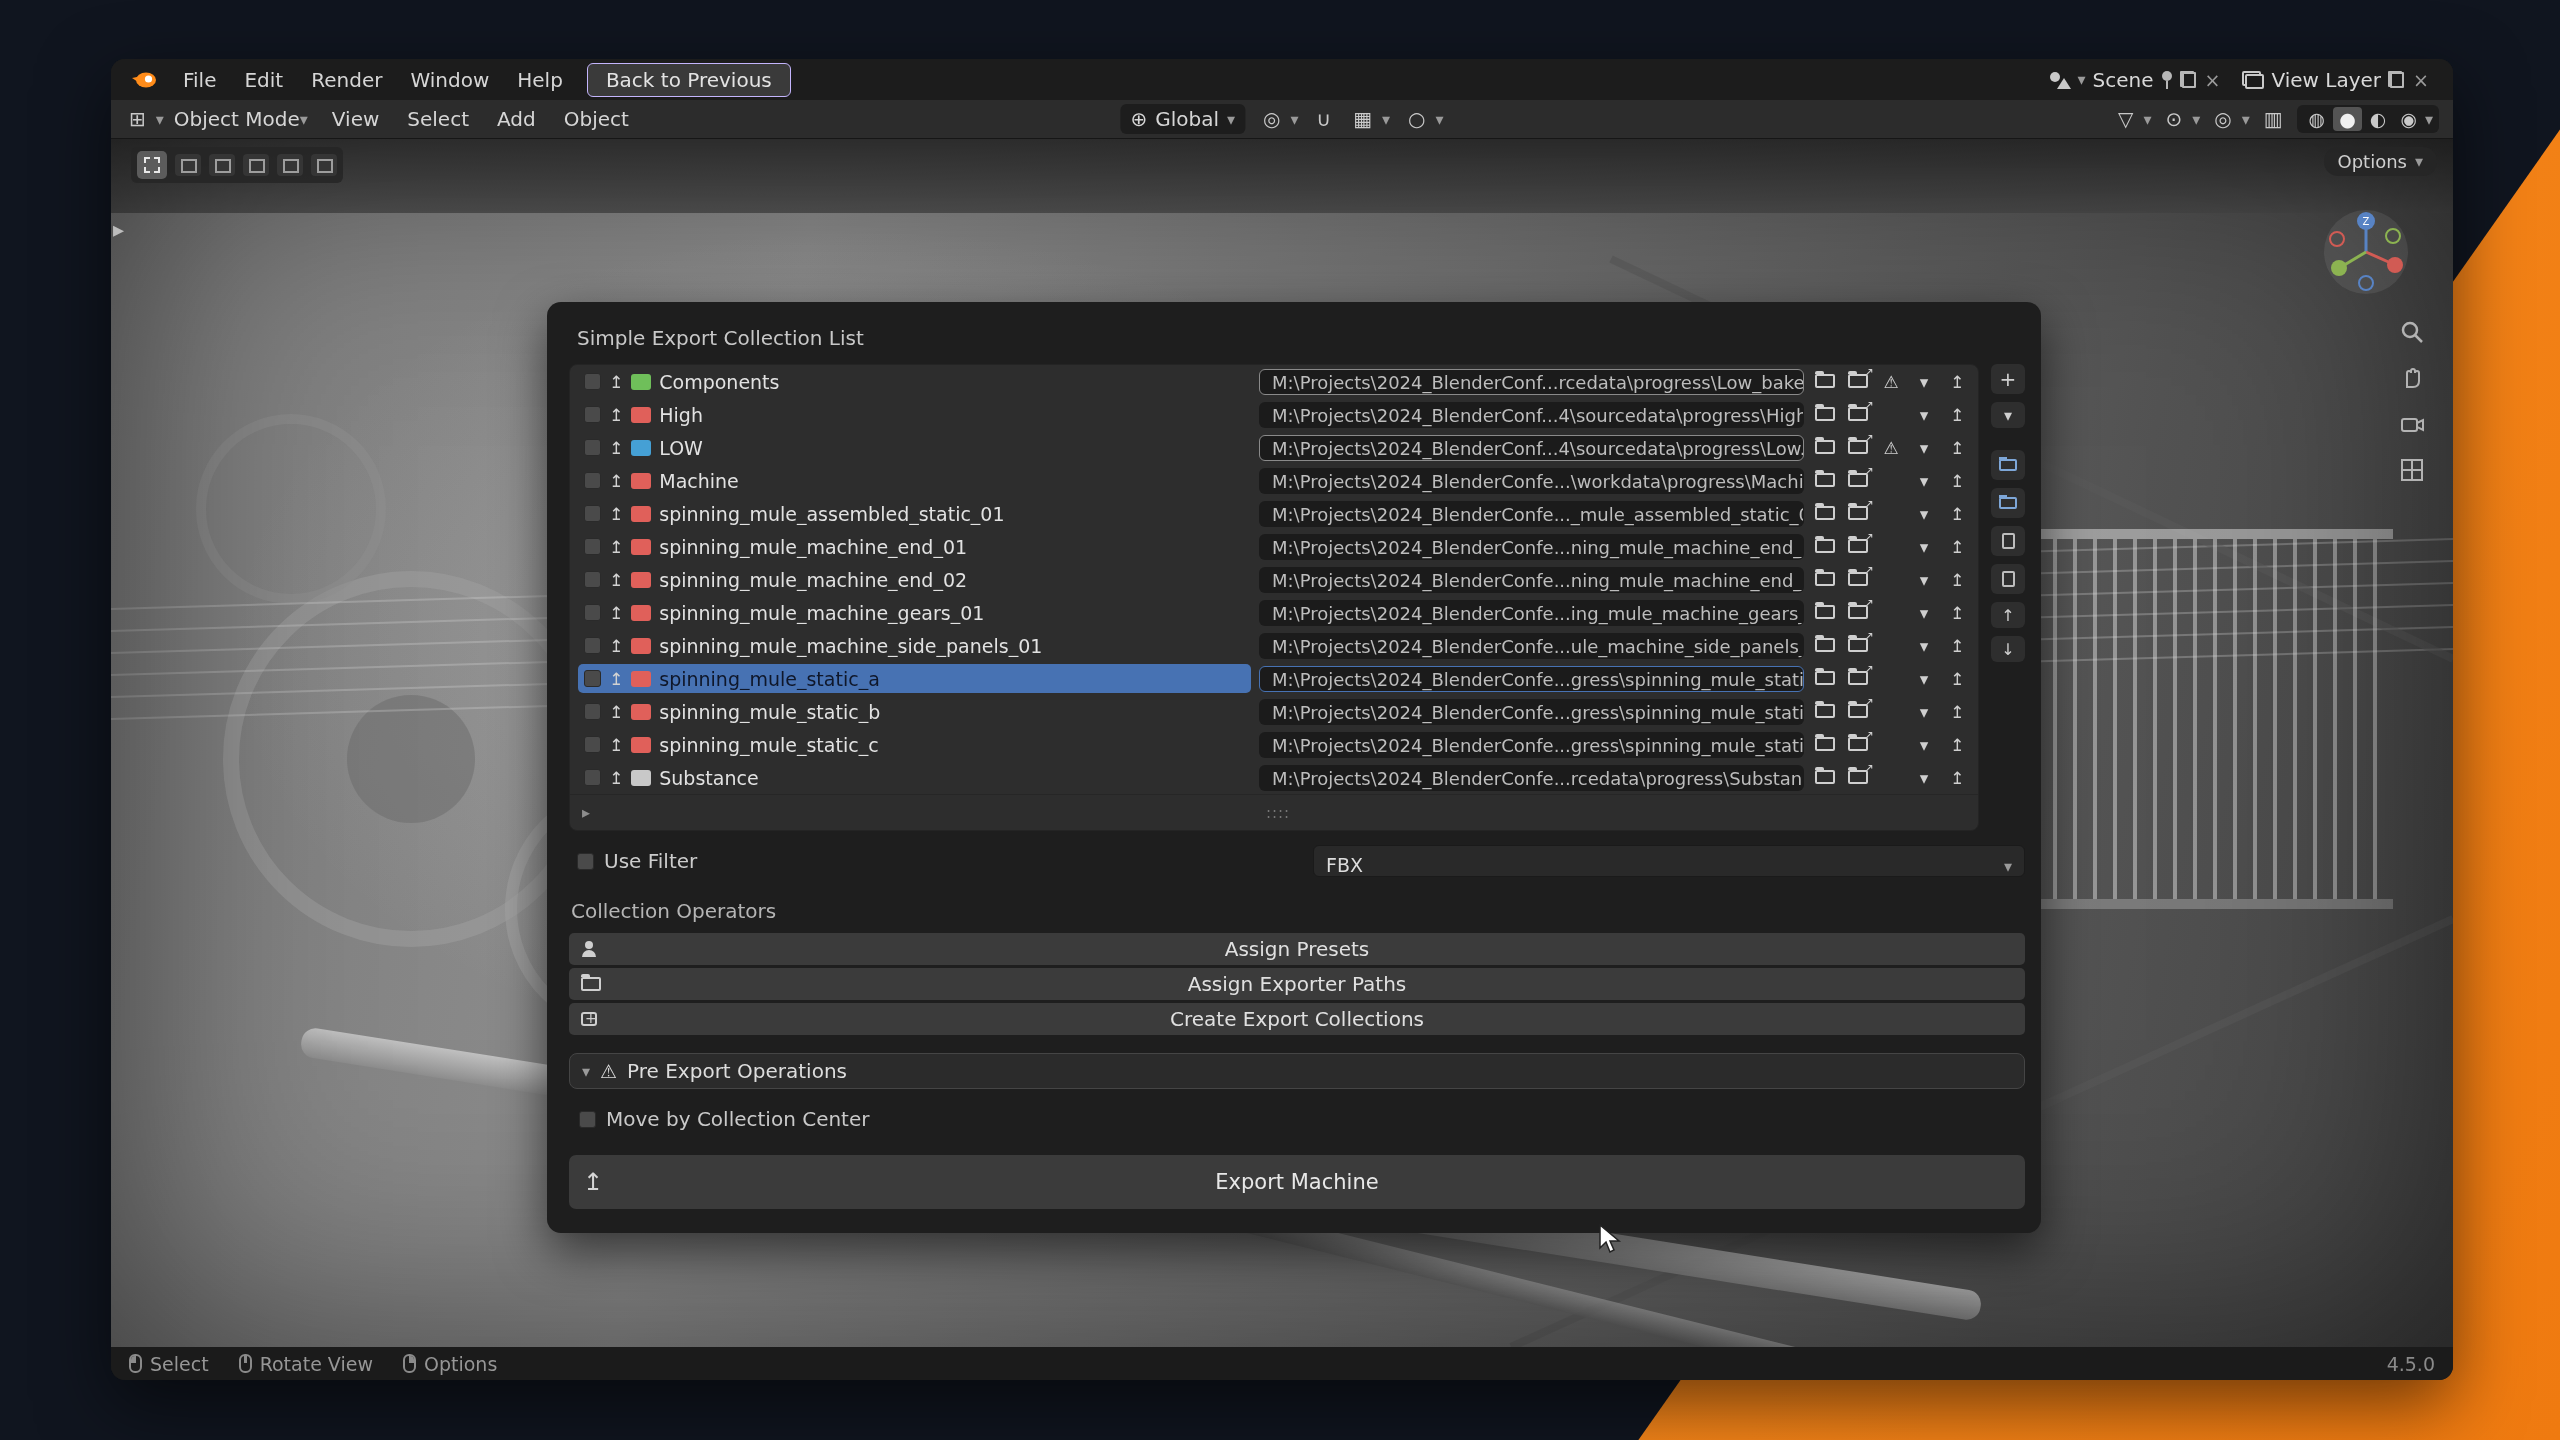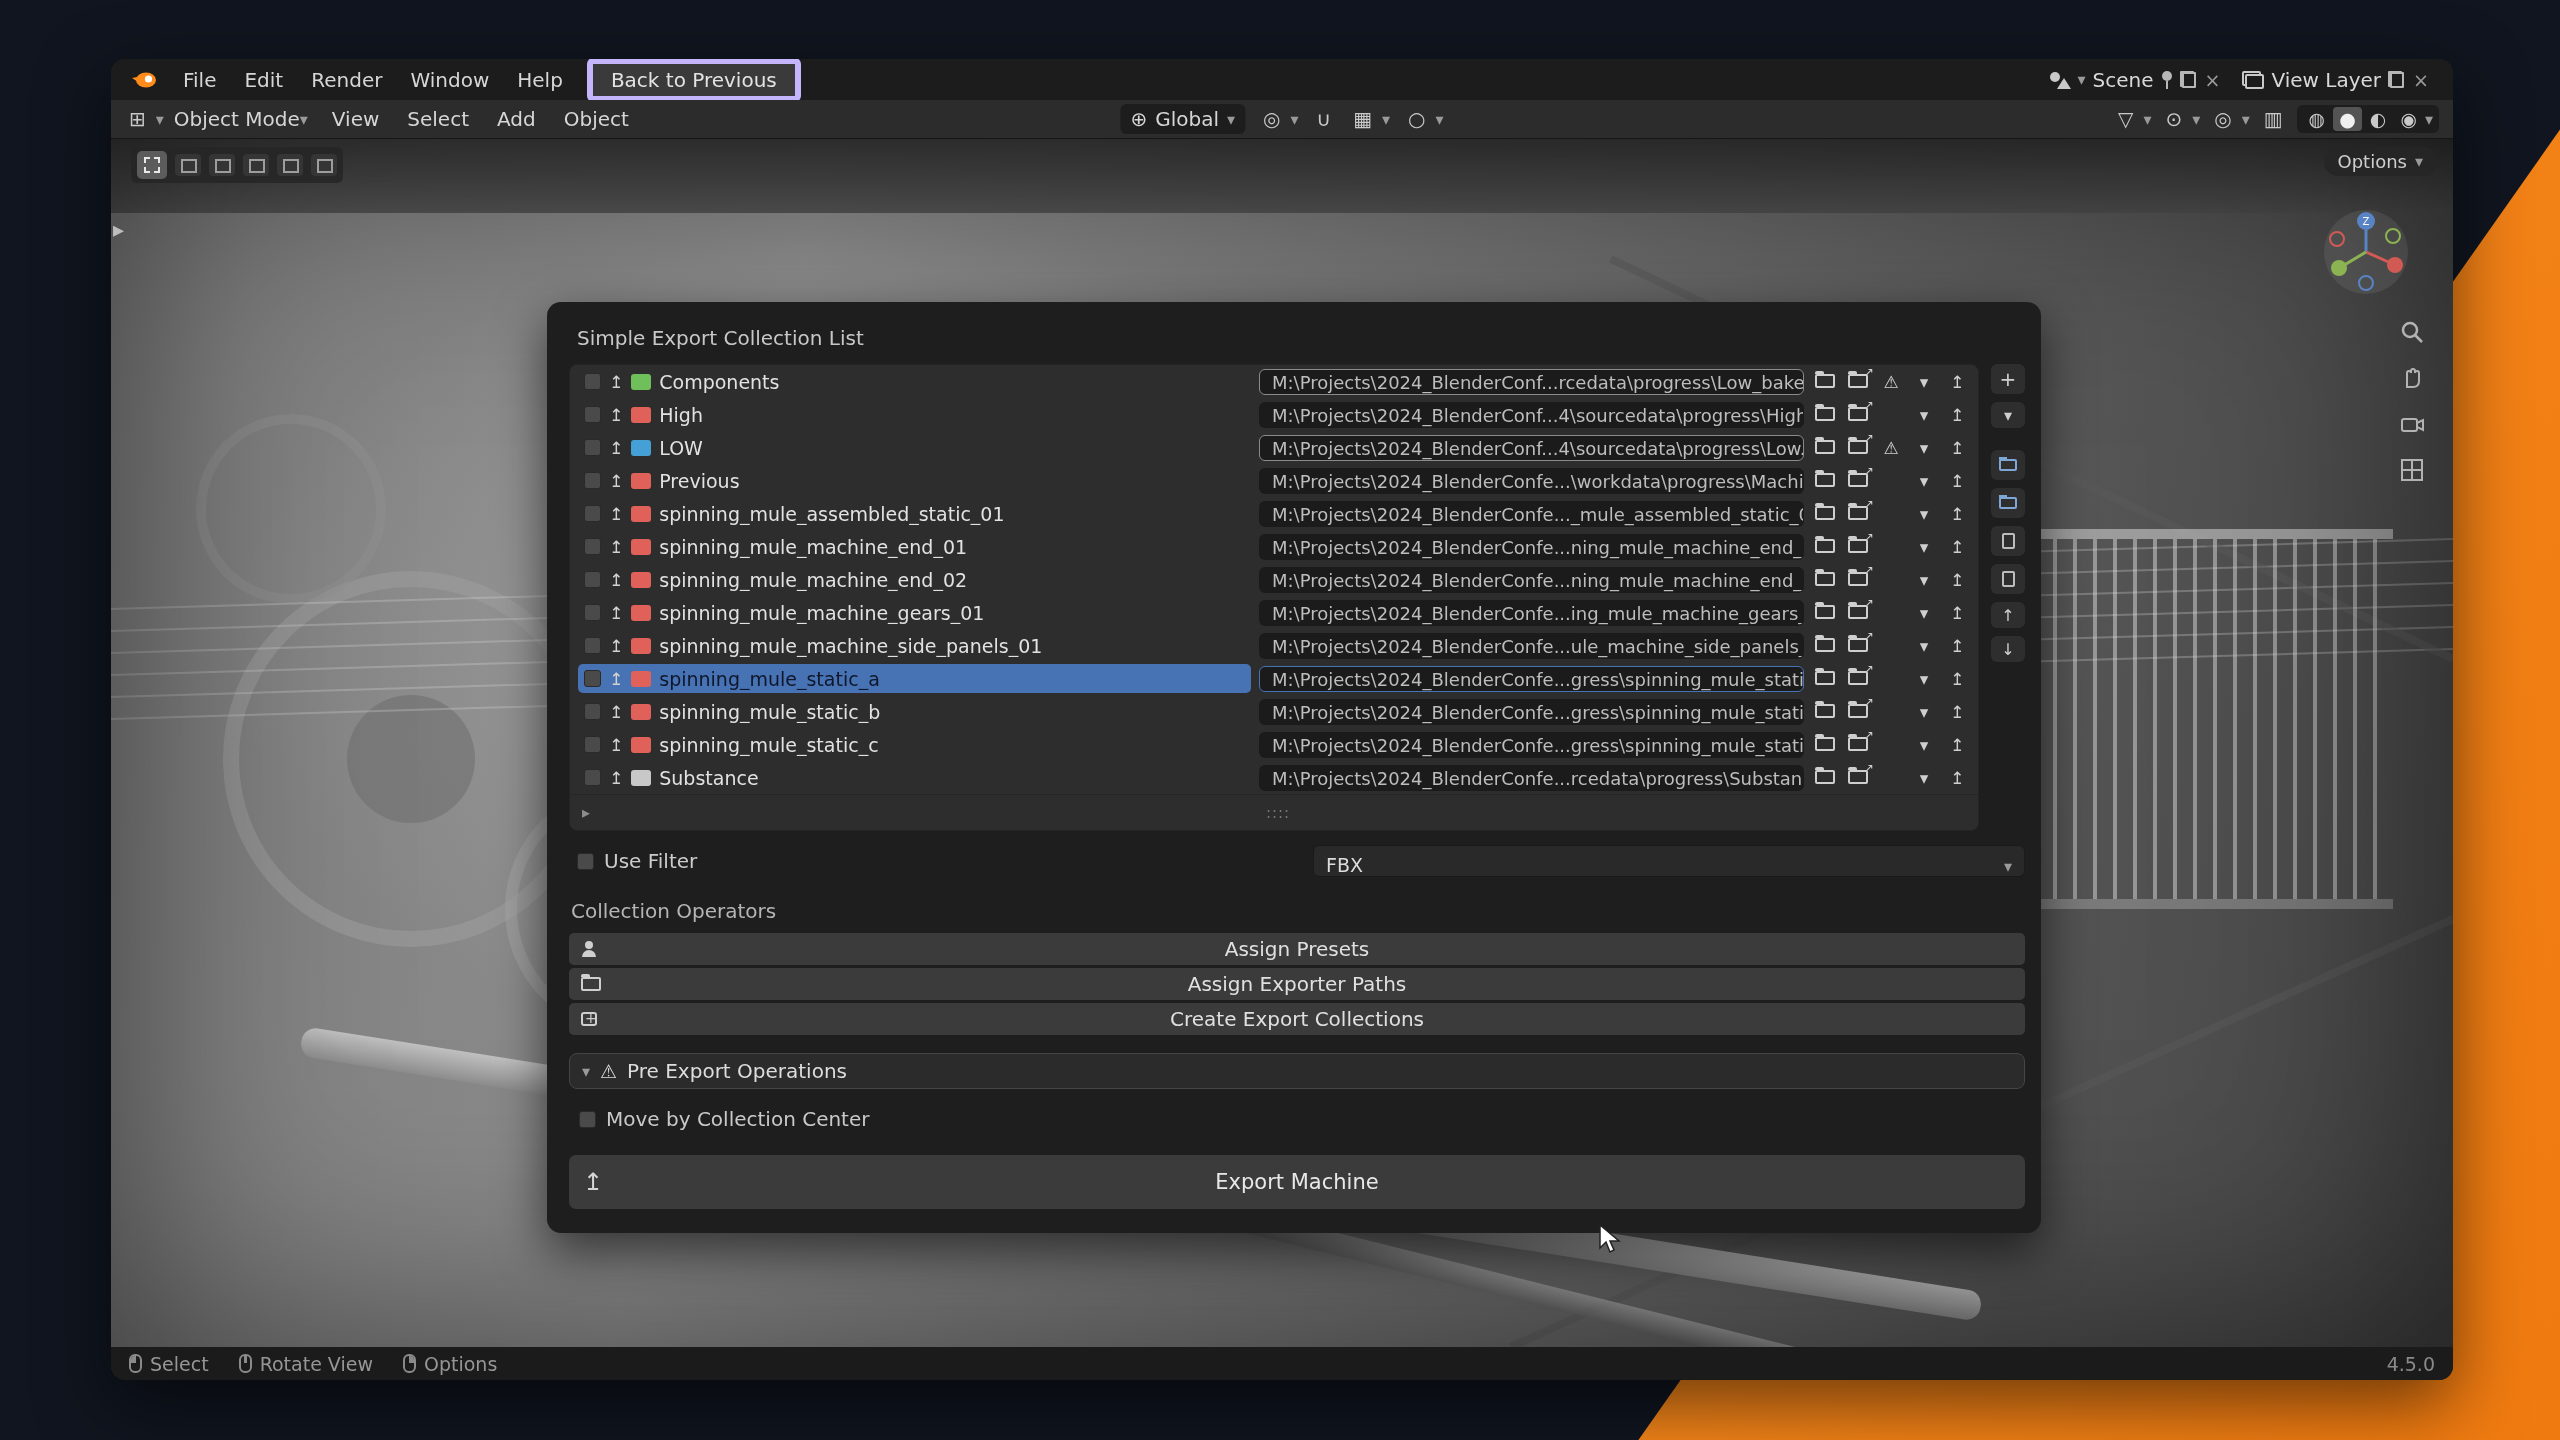--- a/index.html
+++ b/index.html
@@ -10,21 +10,21 @@
 
   
   .window { position:absolute; left:111px; top:59px; width:2342px; height:1321px; background:#1d1d1d;
     border-radius:14px; overflow:hidden; box-shadow:0 24px 70px rgba(0,0,0,.55); }
 
   
   .topbar { position:absolute; left:0; top:0; right:0; height:41px; background:#1c1c1c; display:flex; align-items:center;
     padding:0 16px; color:#d6d6d6; font-size:20px; }
   .logo { width:34px; height:28px; display:flex; align-items:center; justify-content:center; margin-right:8px; cursor:pointer; }
   .menu-item { padding:3px 14px; border-radius:5px; cursor:pointer; }
-  .backbtn { margin-left:10px; background:#3a3a3a; border:6px solid #c4b5fd; color:#e3e3e3; font-size:20px;
+  .backbtn { margin-left:10px; background:#3a3a3a; border:1px solid #c4b5fd; color:#e3e3e3; font-size:20px;
     font-family:inherit; border-radius:6px; padding:4px 18px; cursor:pointer; }
   .tb-right { margin-left:auto; display:flex; align-items:center; gap:8px; color:#d9d9d9; }
   .chev { color:#9a9a9a; font-size:16px; }
   .xico { color:#9a9a9a; font-size:19px; padding:0 2px; cursor:pointer; }
   .datablock { display:flex; align-items:center; gap:7px; padding:2px 6px; border-radius:5px; }
 
   
   .i-scene { position:relative; width:22px; height:18px; }
   .i-scene::before { content:''; position:absolute; left:1px; top:1px; width:10px; height:10px; border-radius:50%; background:#c9c9c9; }
   .i-scene::after { content:''; position:absolute; right:0; bottom:0; width:0; height:0; border-left:7px solid transparent;
@@ -386,21 +386,21 @@
       <span class="ric">⚠</span>
       <span class="ric">▾</span>
       <span class="ric">↥</span>
     </div>
   </div>
                 <div class="lrow">
     <div class="rowleft">
       <span class="cb"></span>
       <span class="rowexp">↥</span>
       <span class="collicon" style="background: rgb(224, 96, 90);"></span>
-      <span class="rname">Previous</span>
+      <span class="rname">Machine</span>
     </div>
     <span class="rpath">M:\Projects\2024_BlenderConfe...\workdata\progress\Machine.fbx</span>
     <div class="rowicons">
       <span class="ric"><span class="i-folder"></span></span>
       <span class="ric"><span class="i-folder arrow"></span></span>
       <span class="ric" style="visibility: hidden;">⚠</span>
       <span class="ric">▾</span>
       <span class="ric">↥</span>
     </div>
   </div>

